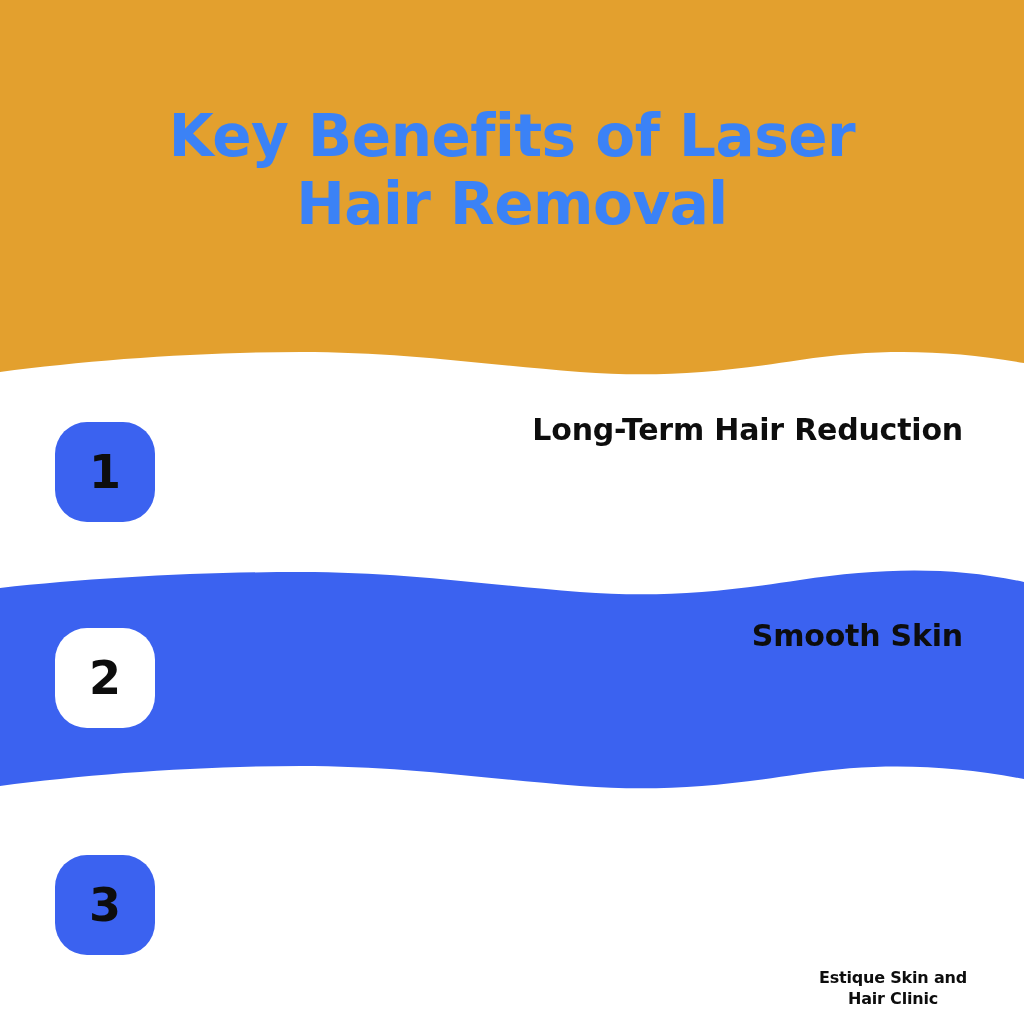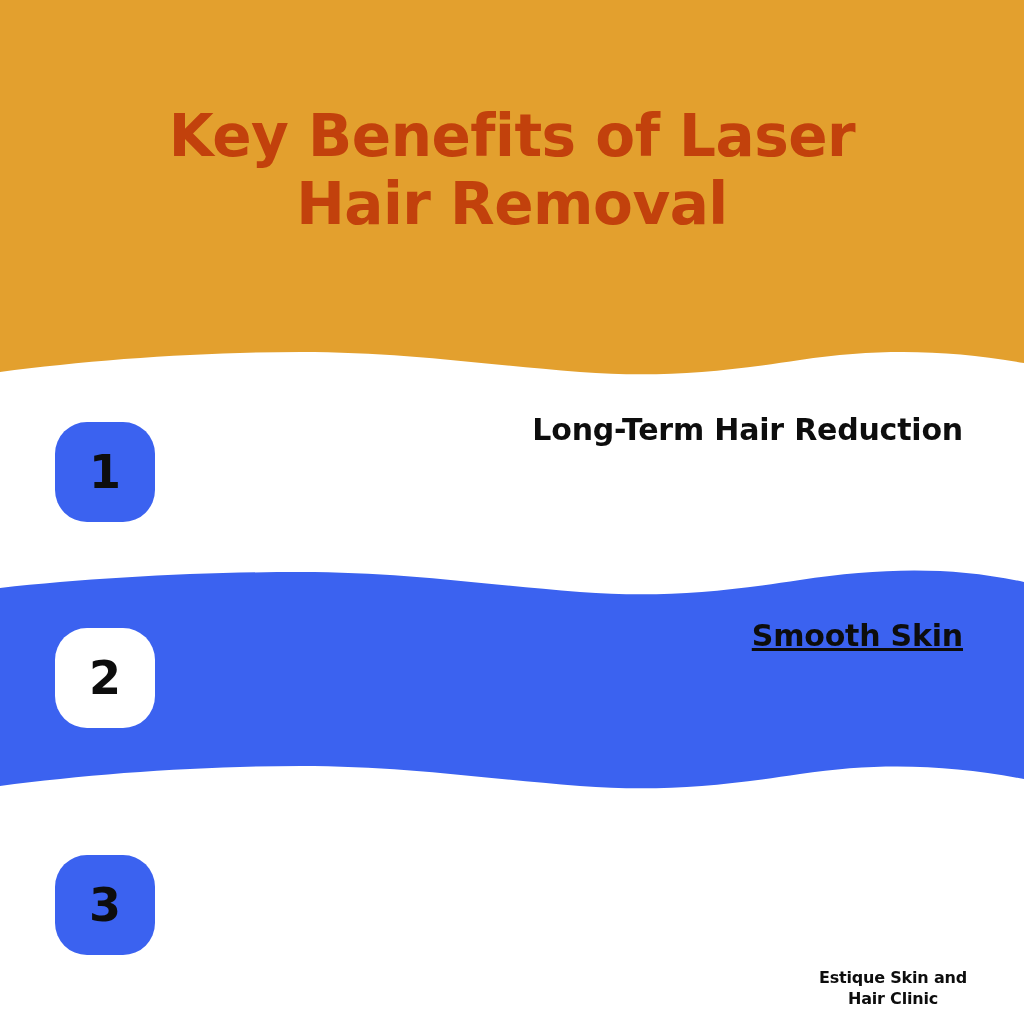--- a/index.html
+++ b/index.html
@@ -42,21 +42,21 @@
     display:flex;
     align-items:center;
     justify-content:center;
     padding:0 90px;
   }
   #page-title {
     font-size:58px;
     font-weight:bold;
     line-height:1.18;
     letter-spacing:-0.5px;
-    color:#c2410c;
+    color:#3b82f6;
     text-align:center;
     max-width:790px;
     font-family:"DejaVu Sans", sans-serif;
   }
 
   
   .benefit-row {
     position:absolute;
     left:0;
     width:1024px;
@@ -109,21 +109,21 @@
     font-weight:bold;
     color:#0d0d0d;
     line-height:1.28;
     letter-spacing:-0.2px;
   }
 
   
   #benefit-row-1 .benefit-title { margin-left:-84px; margin-bottom:25px; }
   #benefit-row-1 .benefit-desc  { margin-left:-4px; }
 
-  #benefit-row-2 .benefit-title { margin-left:-198px; margin-bottom:23px;text-decoration:underline; }
+  #benefit-row-2 .benefit-title { margin-left:-198px; margin-bottom:23px; }
   #benefit-row-2 .benefit-desc  { margin-left:-24px; max-width:640px; }
 
   #benefit-row-3 .benefit-title { margin-left:-98px; margin-bottom:7px; }
   #benefit-row-3 .benefit-desc  { margin-left:-26px; max-width:620px; }
 
   
   #footer-brand {
     position:absolute;
     right:26px;
     bottom:14px;

